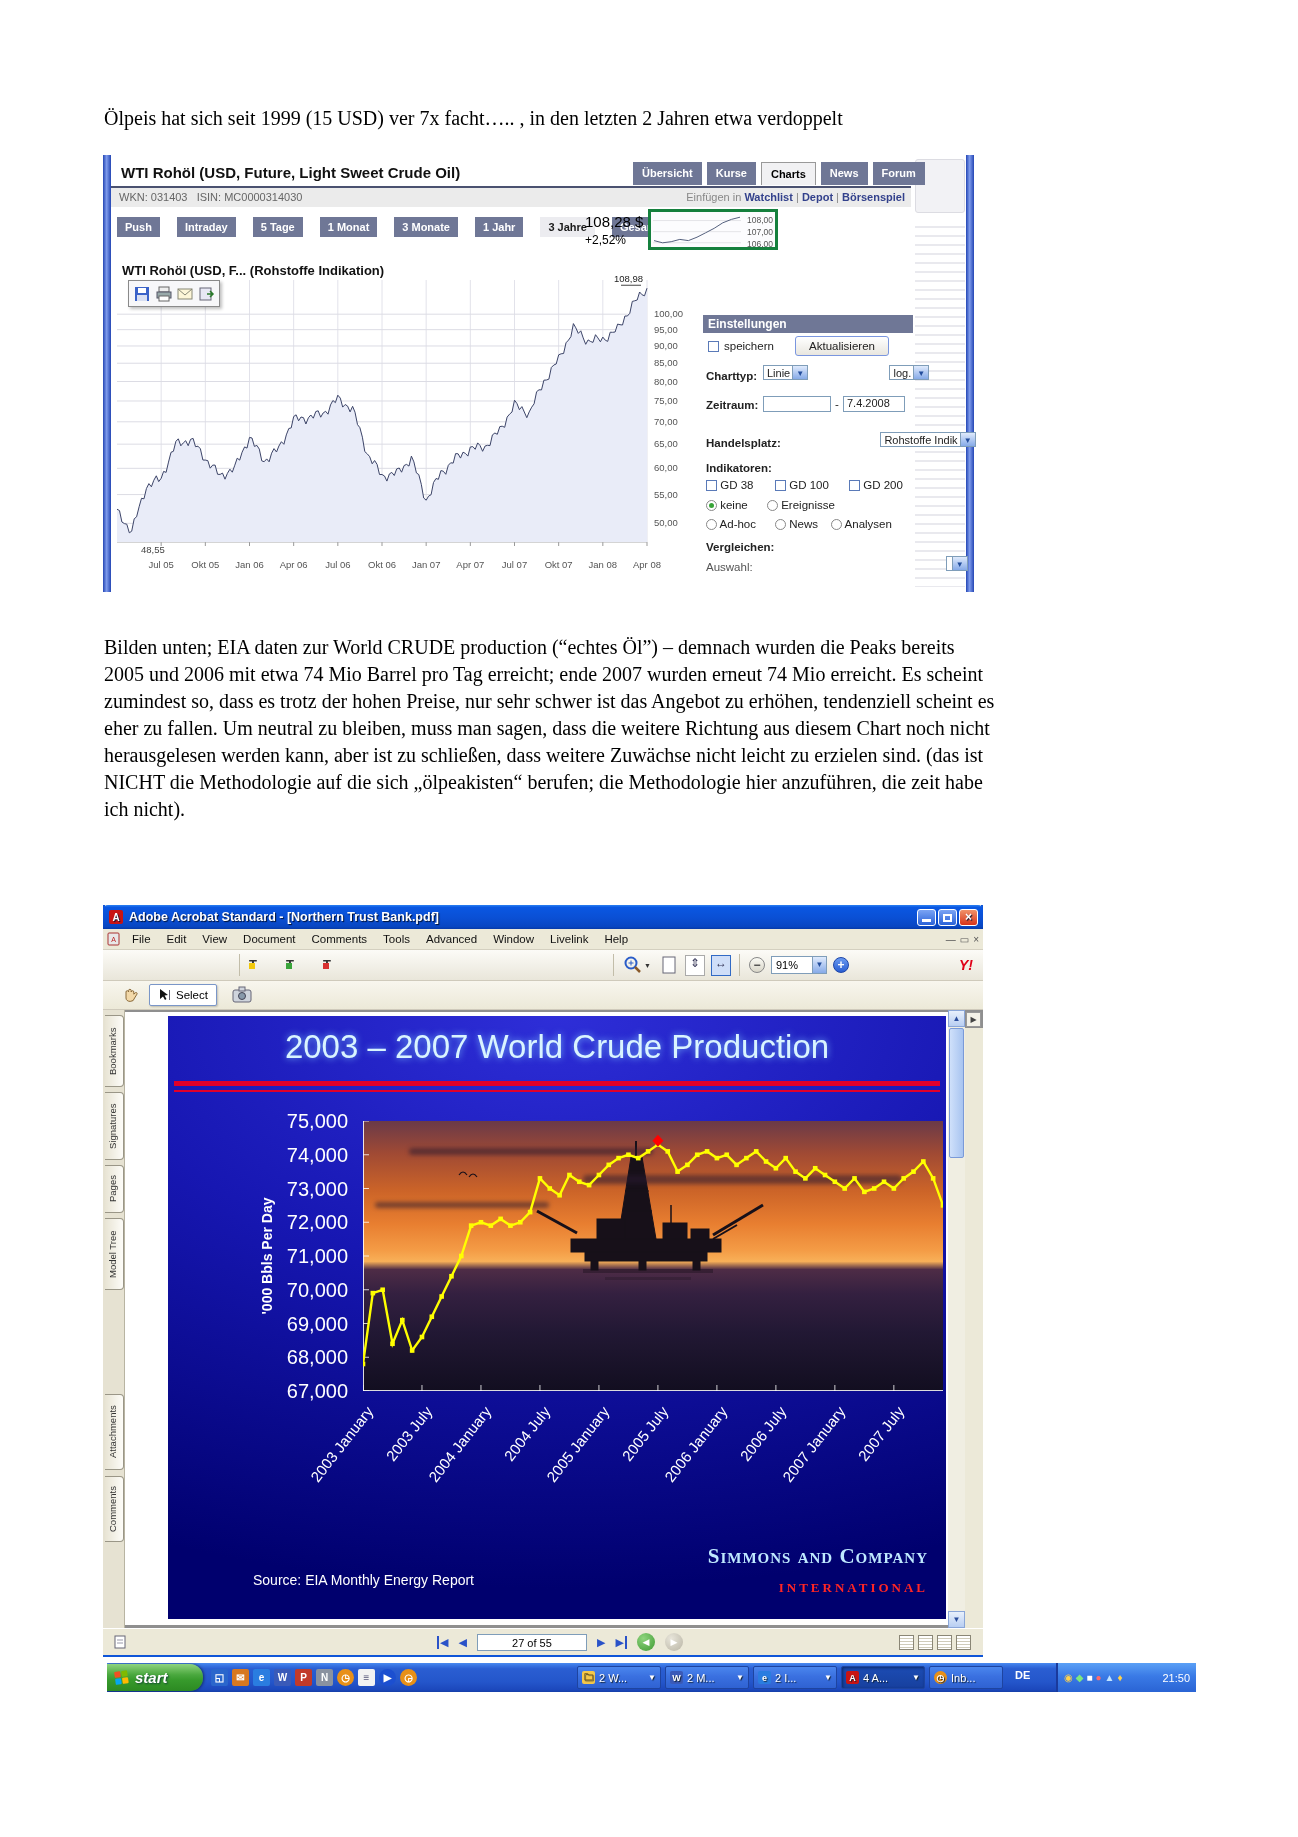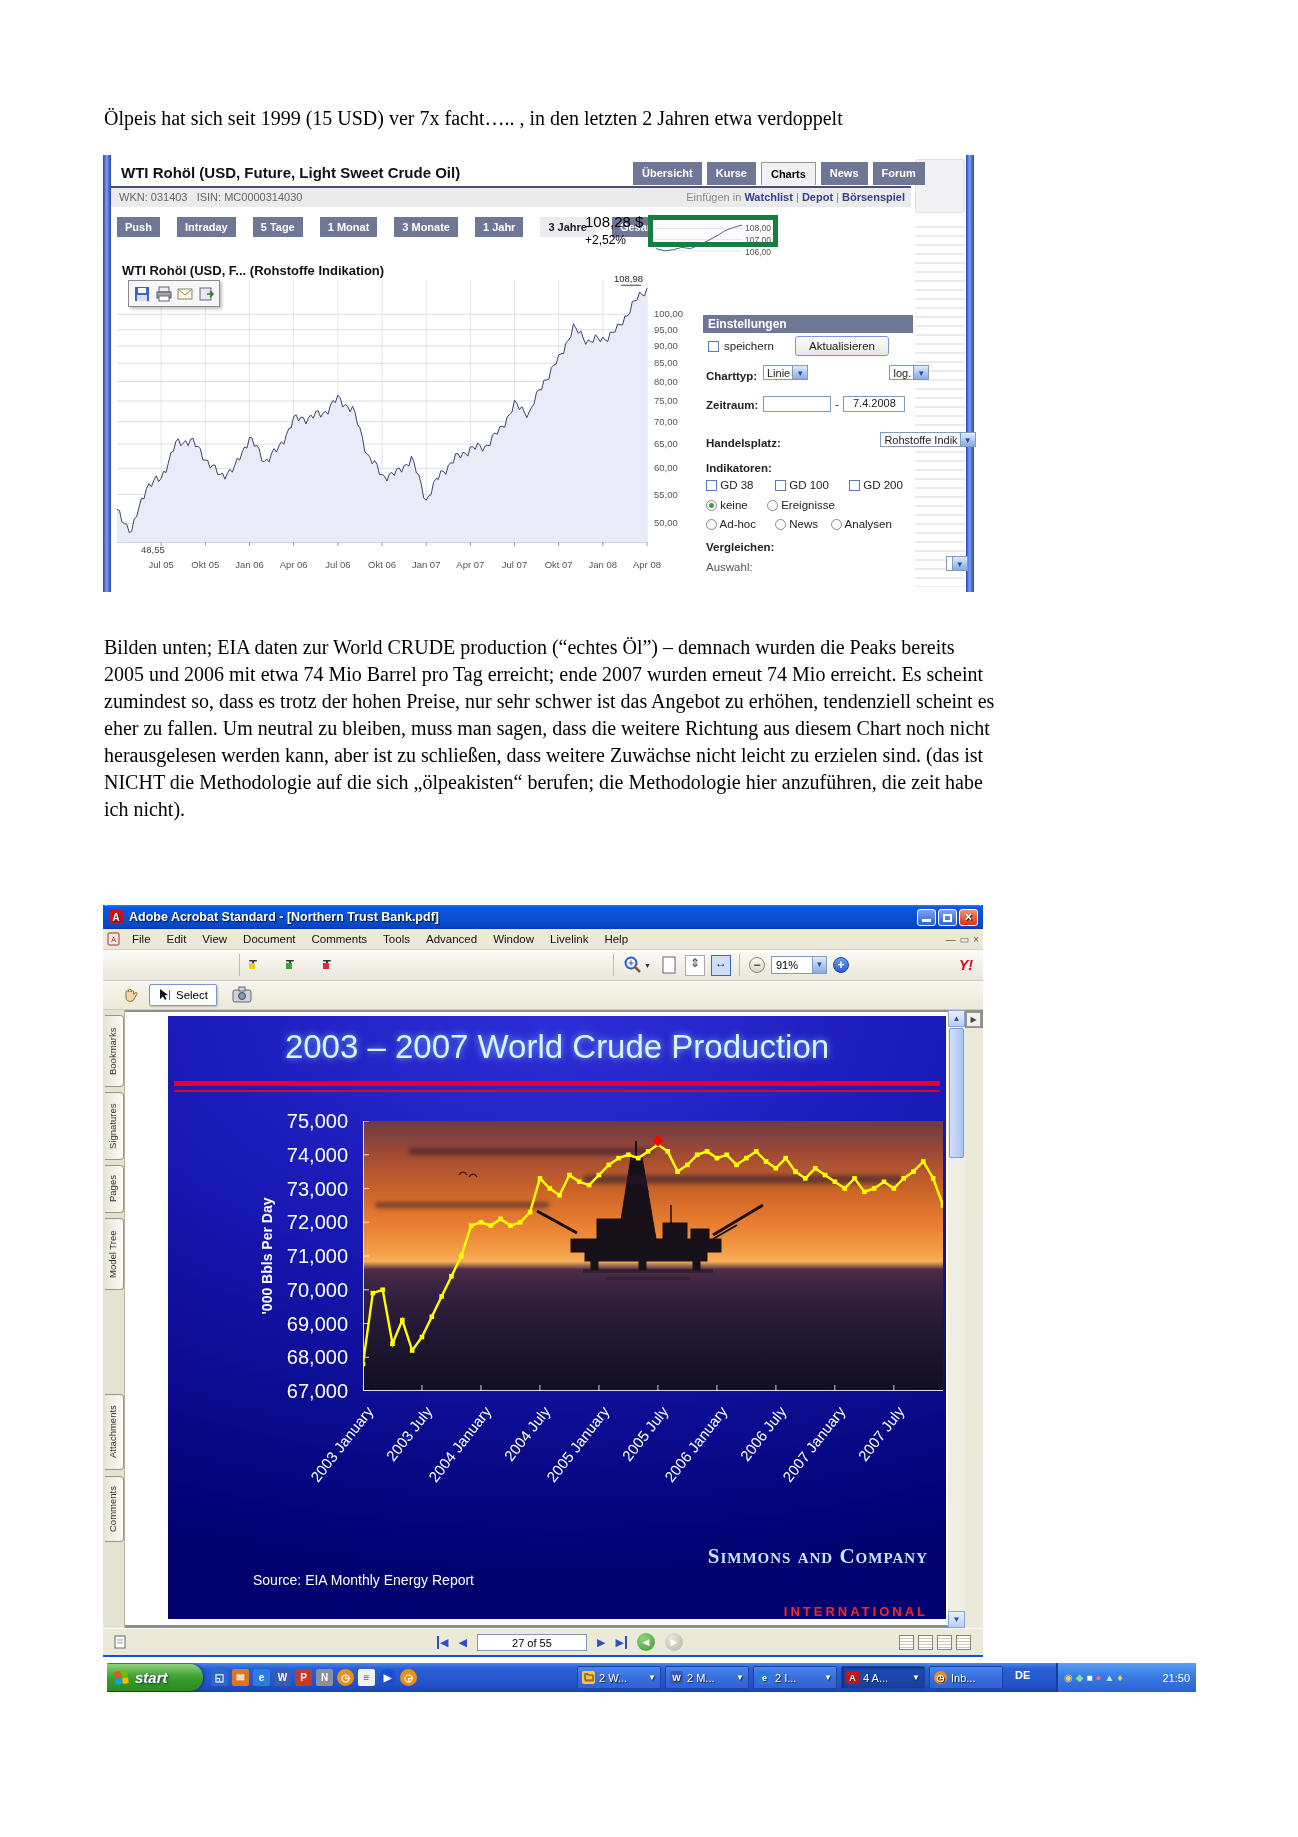--- a/index.html
+++ b/index.html
@@ -21,30 +21,30 @@
   .tab{background:#6f7796;color:#fff;font-weight:bold;padding:5px 9px;font-size:11px}
   .tab.active{background:#f1f1f3;color:#000;border:1px solid #999;border-bottom:none}
   #wti .wknbar{left:8px;top:33px;width:800px;height:19px;background:#ebebeb;color:#666;padding:3px 8px}
   #wti .wknbar .right{position:absolute;right:6px;top:3px;color:#888}
   #wti .wknbar b{color:#33418c}
   #wti .periods{left:14px;top:62px;display:flex;gap:17px}
   .pbtn{background:#6f7796;color:#fff;font-weight:bold;font-size:11px;padding:4px 8px;cursor:pointer}
   .pbtn.active{background:#ececf0;color:#1a1a1a}
   #wti .price{left:482px;top:58px;font-size:15px;color:#000}
   #wti .change{left:482px;top:78px;font-size:12px;color:#000000}
-  #wti .spark{left:545px;top:60px;width:130px;height:32px;border:5px solid #15803d;background:#fcfcfe}
+  #wti .spark{left:545px;top:54px;width:130px;height:41px;border:3px solid #15803d;background:#fcfcfe}
   #wti .spark .lbl{position:absolute;right:2px;font-size:8.5px;color:#555}
   #wti .caption{left:19px;top:108px;font-size:13px;font-weight:bold;color:#111}
   #wti .minitb{left:25px;top:125px;width:92px;height:27px;background:#f7f7f9;border:1px solid #8a8a8a;box-shadow:2px 2px 3px rgba(0,0,0,.25);display:flex;gap:4px;align-items:center;padding:0 4px;z-index:5}
   #wti .chartbox{left:14px;top:121px;width:584px;height:300px}
   
   #settings{left:600px;top:160px;width:210px;height:277px;background:#fff;font-size:11.5px}
   #settings .shead{left:0;top:0;width:100%;height:18px;background:#6f7796;color:#fff;font-weight:bold;padding:2px 5px;font-size:12px}
   #settings b{font-size:11.5px}
-  .xp-input{border:1px solid #7f9db9;background:#fff;height:16px;font-size:11px;padding:0 9px}
+  .xp-input{border:1px solid #7f9db9;background:#fff;height:16px;font-size:11px;padding:0 3px}
   .xp-select{border:1px solid #7f9db9;background:#fff;height:17px;font-size:11px;padding:1px 17px 0 3px;position:relative;white-space:nowrap;overflow:hidden}
   .xp-select .arr{position:absolute;right:0;top:0;bottom:0;width:15px;background:linear-gradient(#dfeafc,#86aae8);border-left:1px solid #7f9db9;color:#234d9c;font-size:8px;text-align:center;line-height:15px}
   .xp-btn{border:1px solid #7a96df;border-radius:3px;background:linear-gradient(#ffffff,#e8e6df);font-size:11.5px;padding:3px 10px;text-align:center}
   .cb{width:11px;height:11px;border:1px solid #5a7ab8;background:#fff;display:inline-block;vertical-align:-2px}
   .rb{width:11px;height:11px;border:1px solid #888;border-radius:50%;background:#fff;display:inline-block;vertical-align:-2px;position:relative}
   .rb.sel::after{content:"";position:absolute;left:2px;top:2px;width:5px;height:5px;border-radius:50%;background:#38a438}
   .sideT{left:812px;top:4px;width:50px;height:54px;background:#f2f2f5;border:1px solid #dcdce2;border-radius:3px}
   .sideL{left:812px;top:64px;width:50px;height:368px;background:repeating-linear-gradient(180deg,#ffffff 0 7px,#e9e9ee 7px 9px)}
 
   
@@ -79,21 +79,21 @@
   #slide .ylabelrot{position:absolute;left:14px;top:232px;width:170px;text-align:center;transform:rotate(-90deg);transform-origin:center;color:#fff;font-weight:bold;font-size:14px}
   #crude-ylabels{position:absolute;left:96px;top:105px;width:92px;height:270px}
   #crude-ylabels span{position:absolute;right:8px;color:#fff;font-size:20px;white-space:nowrap}
   #plot{position:absolute;left:195px;top:105px;width:580px;height:270px}
   #photo{position:absolute;inset:0;background:linear-gradient(180deg,#6a3a48 0%,#a04a34 12%,#cc6428 26%,#e87e30 38%,#f49c46 48%,#f8b058 52%,#4e2c46 55%,#342040 64%,#221834 78%,#120e20 100%)}
   .cloud{position:absolute;background:rgba(40,26,48,.55);border-radius:4px;filter:blur(2px)}
   #crude-xlabels{position:absolute;left:195px;top:377px;width:580px;height:130px}
   #crude-xlabels span{position:absolute;width:140px;text-align:right;color:#fff;font-size:15px;transform:rotate(-52deg);transform-origin:100% 0;white-space:nowrap}
   #slide .source{position:absolute;left:85px;top:556px;color:#fff;font-size:14px}
   #slide .brand1{position:absolute;right:18px;top:528px;color:#bfe9ff;font-family:"Liberation Serif",serif;font-variant:small-caps;font-weight:bold;font-size:21px;letter-spacing:1px}
-  #slide .brand2{position:absolute;right:18px;top:588px;color:#ff2525;font-family:Liberation Sans, sans-serif;font-weight:bold;font-size:13px;letter-spacing:3px}
+  #slide .brand2{position:absolute;right:18px;top:564px;color:#ff2525;font-family:Liberation Serif, serif;font-weight:bold;font-size:13px;letter-spacing:3px}
   
   #ascroll{position:absolute;left:823px;top:0;width:17px;height:618px;background:#f0eee2}
   .sbtn{position:absolute;left:0;width:17px;height:17px;background:linear-gradient(#e8f0fc,#b8cef2);border:1px solid #8aa6d8;color:#2a4d9c;font-size:8px;text-align:center;line-height:15px}
   .sthumb{position:absolute;left:1px;top:18px;width:15px;height:130px;background:linear-gradient(90deg,#cfe0fa,#a8c4f0);border:1px solid #7a9ad8;border-radius:2px}
   #arrowbox{position:absolute;left:841px;top:2px;width:15px;height:15px;border:1px solid #999;background:#f4f2e8;text-align:center;line-height:13px;font-size:8px;color:#444}
   #arightstrip{position:absolute;left:840px;top:18px;width:18px;height:600px;background:#ece9d8}
   
   #astatus{left:-2px;top:723px;width:880px;height:27px;background:#ece9d8;border-top:1px solid #fff;display:flex;align-items:center}
   .navarr{color:#2a52c8;font-size:11px}
   .pagebox{width:110px;height:17px;border:1px solid #7f9db9;background:#fff;text-align:center;font-size:11px;padding-top:2px}

